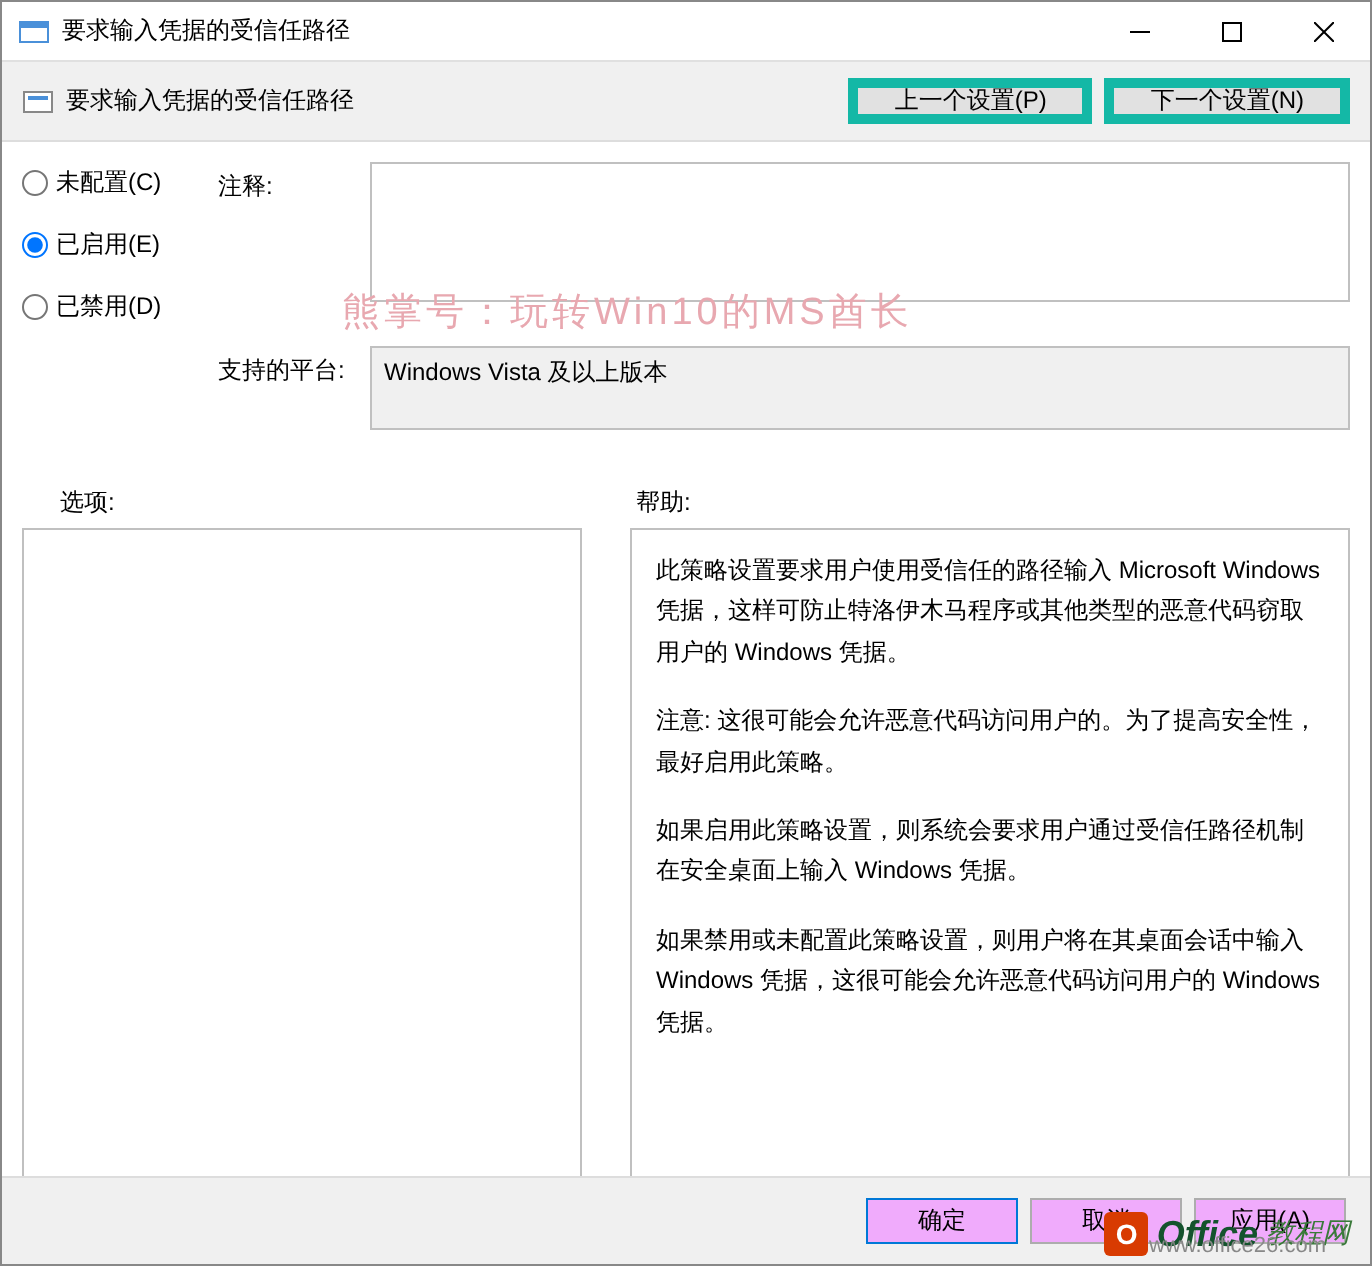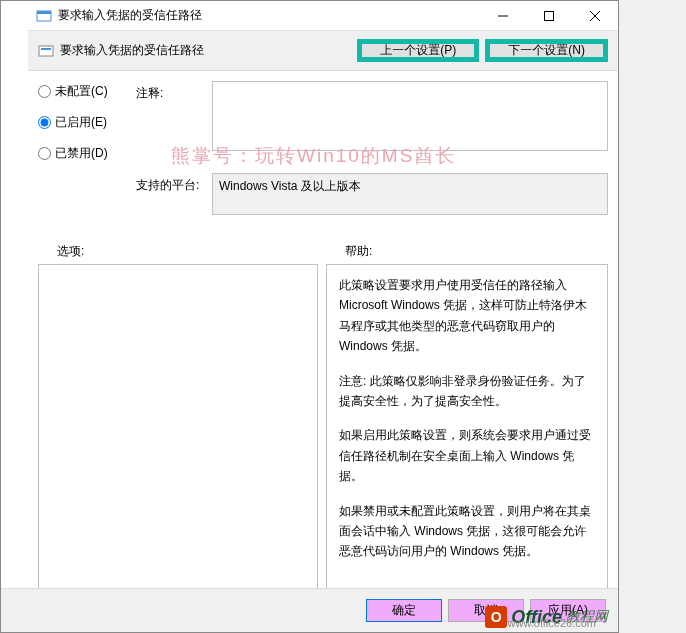--- a/index.html
+++ b/index.html
@@ -1,17 +1,17 @@
 <!DOCTYPE html>
 <html><head>
 <meta charset="utf-8">
 <style>
   * { box-sizing: border-box; font-family: "Microsoft YaHei", "Segoe UI", sans-serif; font-size: 12px; }
   body { margin: 0; background: #f0f0f0; }
-  .window { width: 619px; height: 633px; background: #fff; border: 1px solid #888; position: relative; padding-left: 27px; }
+  .window { width: 686px; height: 633px; background: #fff; border: 1px solid #888; position: relative; }
   .titlebar { height: 30px; display: flex; align-items: center; padding: 0 0 0 8px; border-bottom: 1px solid #e0e0e0; }
   .titlebar-icon { width: 16px; height: 16px; margin-right: 6px; }
   .titlebar-text { flex: 1; }
   .win-btns { display: flex; height: 100%; }
   .win-btn { width: 46px; display: flex; align-items: center; justify-content: center; }
   .win-btn svg { pointer-events: none; }
   .subheader { height: 40px; display: flex; align-items: center; padding: 0 10px; background: #f0f0f0; border-bottom: 1px solid #ddd; }
   .subheader-left { display: flex; align-items: center; flex: 1; }
   .subheader-icon { width: 16px; height: 16px; margin-right: 6px; }
   .nav-btn { height: 23px; padding: 0 18px; margin-left: 6px; background: #e1e1e1; border: 5px solid #14b8a6; display: flex; align-items: center; }
@@ -19,21 +19,21 @@
   .left-col { width: 90px; padding-top: 2px; }
   .radio-row { display: flex; align-items: center; margin-bottom: 14px; white-space: nowrap; }
   .radio-row input { margin: 0 4px 0 0; }
   .right-col { flex: 1; }
   .field-row { display: flex; margin-bottom: 22px; }
   .field-label { width: 76px; padding-top: 4px; text-align: left; }
   .comment-box { flex: 1; height: 70px; border: 1px solid #c0c0c0; background: #fff; position: relative; padding: 4px; resize: none; overflow-y: scroll; }
   .platform-box { flex: 1; height: 42px; border: 1px solid #c0c0c0; background: #f0f0f0; padding: 4px 6px; overflow-y: scroll; }
   .mid-labels { display: flex; padding: 6px 10px 4px 10px; }
   .mid-labels .opt-label { width: 288px; margin-left: 19px; }
-  .lower { display: flex; padding: 0 10px; gap: 8px; }
+  .lower { display: flex; padding: 0 10px; gap: 24px; }
   .options-box { width: 280px; height: 328px; border: 1px solid #c0c0c0; background: #fff; }
   .help-box { flex: 1; height: 328px; border: 1px solid #c0c0c0; background: #fff; padding: 10px 12px; line-height: 1.7; overflow-y: scroll; }
   .help-box p { margin: 0 0 14px 0; }
   .footer { position: absolute; bottom: 0; left: 0; right: 0; height: 44px; background: #f0f0f0; border-top: 1px solid #ddd; display: flex; justify-content: flex-end; align-items: center; padding: 0 12px; gap: 6px; }
   .footer-btn { width: 76px; height: 23px; border: 1px solid #adadad; background: #f0abfc; display: flex; align-items: center; justify-content: center; }
   .footer-btn.primary { border: 1px solid #0078d7; }
   .watermark { position: absolute; top: 142px; left: 170px; color: #e8a8b0; font-size: 19px; font-weight: 500; pointer-events: none; z-index: 5; letter-spacing: 2px; }
   .watermark2 { position: absolute; bottom: 4px; right: 10px; z-index: 20; display: flex; align-items: center; gap: 4px; pointer-events: none; }
   .wm-logo { width: 22px; height: 22px; background: #d83b01; border-radius: 3px; display:flex; align-items:center; justify-content:center; color:#fff; font-weight:bold; font-size:14px; }
   .wm-txt1 { color: #14532d; font-size: 18px; font-weight: bold; font-style: italic; }
@@ -116,21 +116,21 @@
 
   <div class="mid-labels">
     <div class="opt-label">选项:</div>
     <div>帮助:</div>
   </div>
 
   <div class="lower">
     <div class="options-box"></div>
     <div class="help-box">
       <p>此策略设置要求用户使用受信任的路径输入 Microsoft Windows 凭据，这样可防止特洛伊木马程序或其他类型的恶意代码窃取用户的 Windows 凭据。</p>
-      <p>注意: 此策略仅影响非登录身份验证任务。为了提高安全性，为了提高安全性。</p>
+      <p>注意: 这很可能会允许恶意代码访问用户的。为了提高安全性，最好启用此策略。</p>
       <p>如果启用此策略设置，则系统会要求用户通过受信任路径机制在安全桌面上输入 Windows 凭据。</p>
       <p>如果禁用或未配置此策略设置，则用户将在其桌面会话中输入 Windows 凭据，这很可能会允许恶意代码访问用户的 Windows 凭据。</p>
     </div>
   </div>
 
   <div class="footer">
     <div class="footer-btn primary">确定</div>
     <div class="footer-btn">取消</div>
     <div class="footer-btn">应用(A)</div>
   </div>

